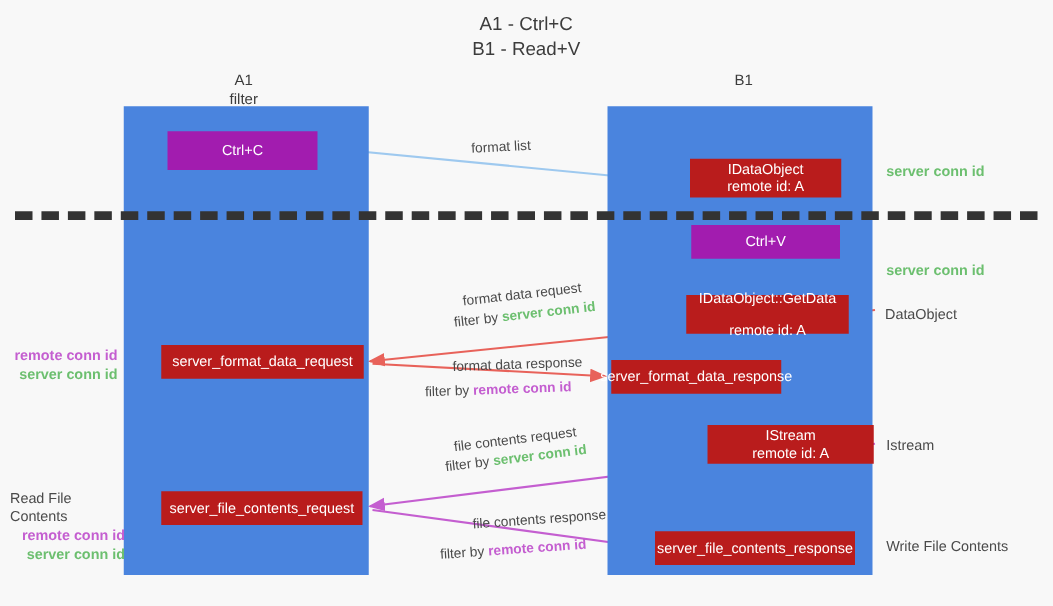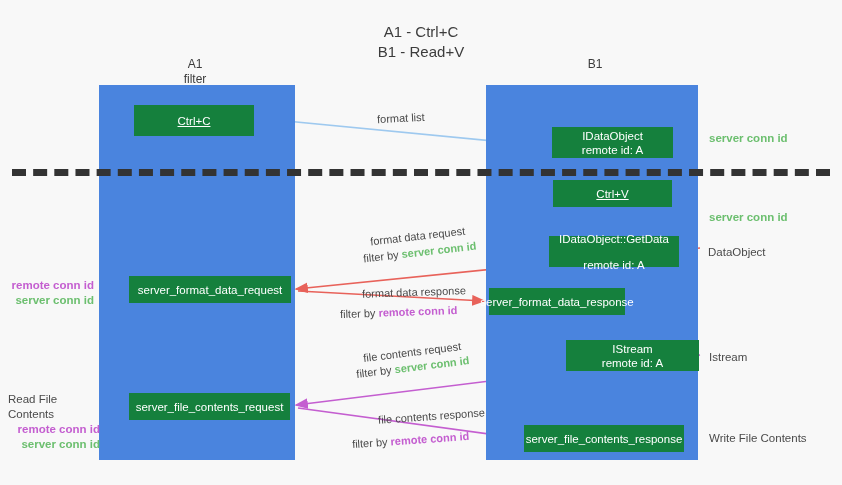--- a/index.html
+++ b/index.html
@@ -9,21 +9,21 @@
     font-family:"Liberation Sans", sans-serif;
     position:relative;
     overflow:hidden;
     color:#3c3c3c;
   }
   #canvas{position:absolute;left:0;top:0;width:842px;height:485px;}
   .abs{position:absolute;}
 
   
   #title{
-    left:0;top:22px;width:842px;text-align:center;
+    left:0;top:10px;width:842px;text-align:center;
     font-size:15px;line-height:20px;color:#3c3c3c;
   }
 
   
   .lane-head{
     text-align:center;font-size:12px;line-height:15px;color:#3c3c3c;
   }
   #head-a1{left:120px;top:57px;width:150px;}
   #head-b1{left:520px;top:57px;width:150px;}
 
@@ -39,22 +39,22 @@
   }
 
   
   .box{
     box-sizing:border-box;
     display:flex;flex-direction:column;
     align-items:center;justify-content:center;
     color:#ffffff;font-size:11.5px;line-height:14px;
     text-align:center;padding:3px 6px;
   }
-  .green{background:#15803d;text-decoration:underline;}
-  .orange{background:#15803d;}
+  .green{background:#a21caf;}
+  .orange{background:#b91c1c;}
 
   #box-ctrlc{left:134px;top:105px;width:120px;height:31px;}
   #box-idataobject{left:552px;top:127px;width:121px;height:31px;}
   #box-ctrlv{left:553px;top:180px;width:119px;height:27px;}
   #box-getdata{left:549px;top:236px;width:130px;height:31px;gap:12px;}
   #box-fmt-req{left:129px;top:276px;width:162px;height:27px;}
   #box-fmt-resp{left:489px;top:288px;width:136px;height:27px;}
   #box-istream{left:566px;top:340px;width:133px;height:31px;}
   #box-file-req{left:129px;top:393px;width:161px;height:27px;}
   #box-file-resp{left:524px;top:425px;width:160px;height:27px;}

